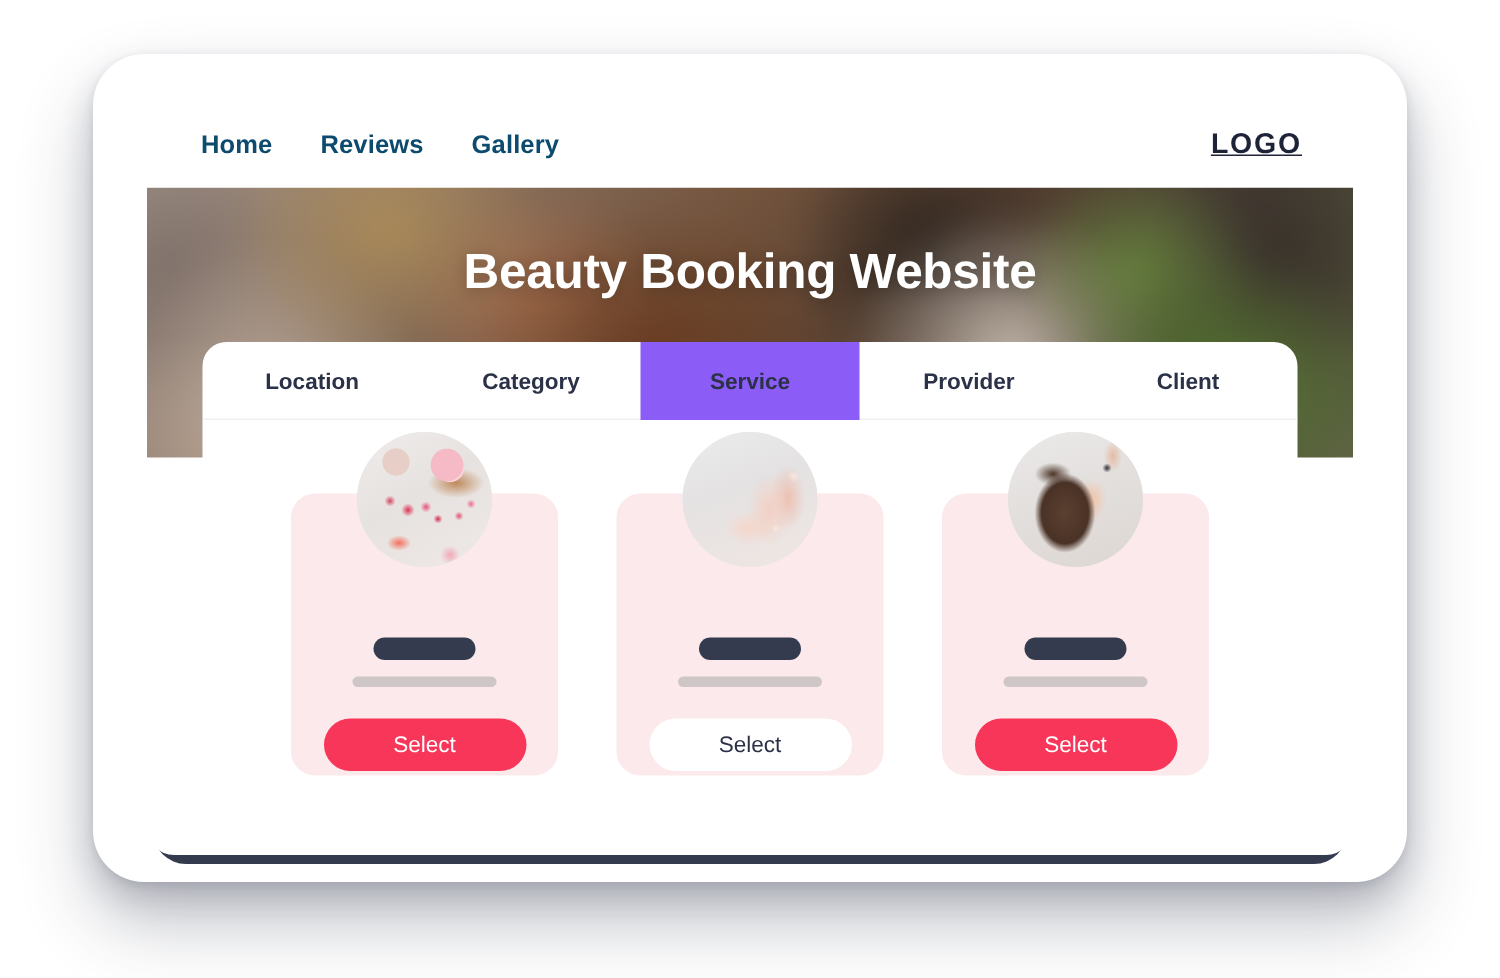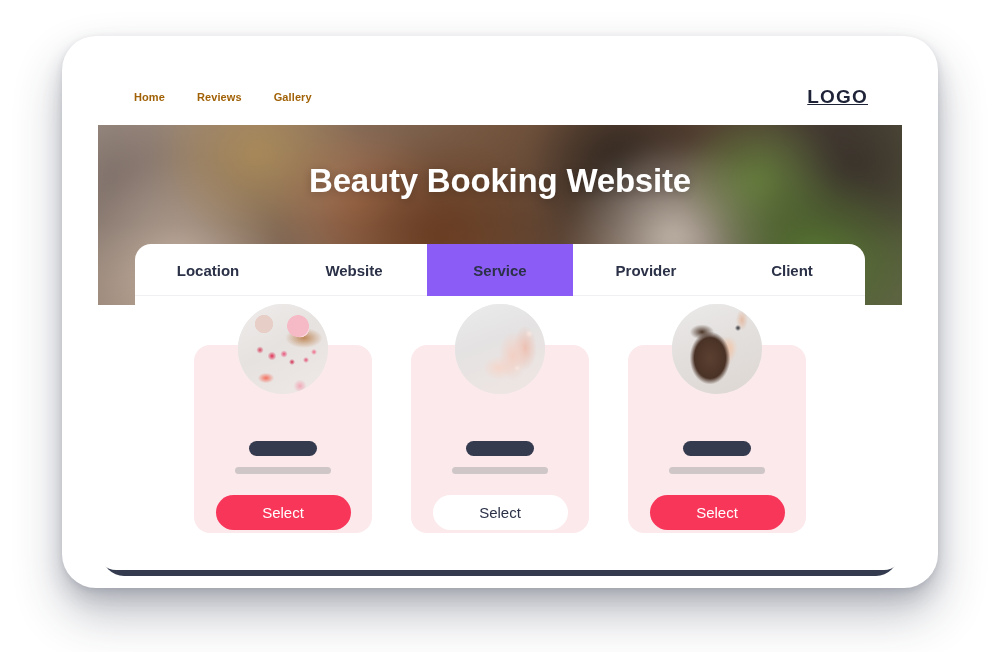--- a/index.html
+++ b/index.html
@@ -67,23 +67,23 @@
     width: 804px;
     height: 57px;
     background: #ffffff;
     display: flex;
     align-items: center;
     padding: 0 34px 0 36px;
     z-index: 4;
   }
   #nav-links { display: flex; align-items: center; gap: 32px; }
   .nav-link {
-    font-size: 11px;
+    font-size: 17px;
     font-weight: 700;
-    color: #a16207;
+    color: #0c4a6e;
     letter-spacing: 0.1px;
     cursor: pointer;
     white-space: nowrap;
   }
   #logo {
     margin-left: auto;
     font-size: 19px;
     font-weight: 800;
     color: #1e2338;
     letter-spacing: 1.2px;
@@ -131,21 +131,21 @@
     font-weight: 700;
     color: #ffffff;
     letter-spacing: -0.2px;
     text-shadow: 0 2px 10px rgba(0,0,0,0.22);
   }
 
   
   #booking-panel {
     position: absolute;
     left: 37px;
-    top: 176px;
+    top: 160px;
     width: 730px;
     height: 342px;
     background: #ffffff;
     border-radius: 16px 16px 0 0;
     z-index: 5;
     overflow: hidden;
   }
 
   #tabs {
     position: relative;
@@ -293,21 +293,21 @@
       <div id="hero-title">Beauty Booking Website</div>
     </div>
 
     <div id="booking-panel">
 
       <div id="tabs">
         <div class="tab">
           <span>Location</span>
         </div>
         <div class="tab">
-          <span>Website</span>
+          <span>Category</span>
         </div>
         <div class="tab active">
           <span>Service</span>
         </div>
         <div class="tab">
           <span>Provider</span>
         </div>
         <div class="tab">
           <span>Client</span>
         </div>

